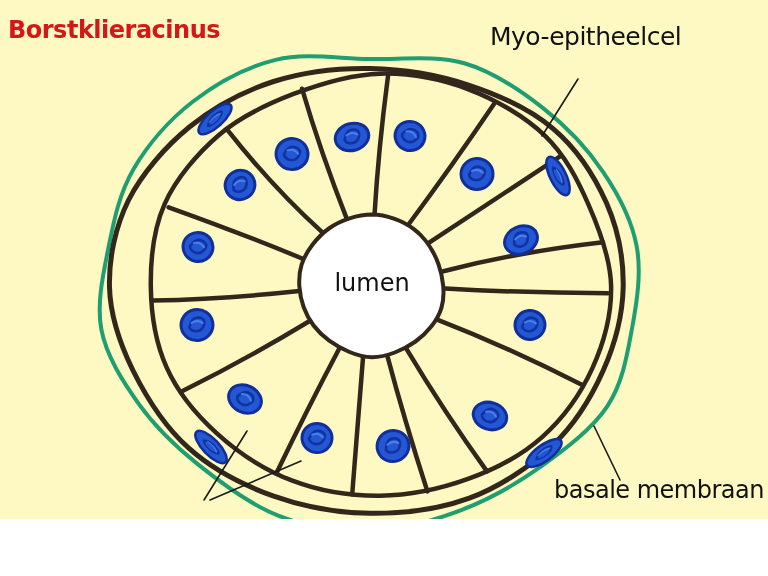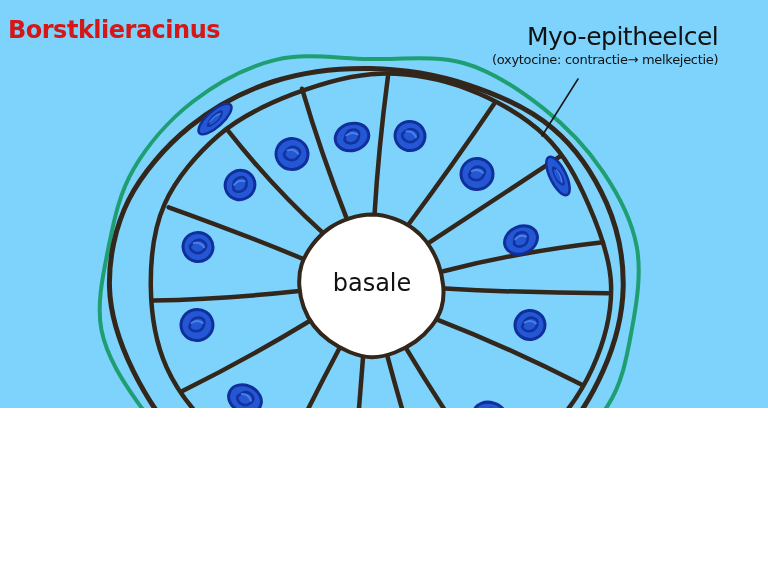--- a/index.html
+++ b/index.html
@@ -1,20 +1,20 @@
 <!DOCTYPE html>
 <html><head>
 <meta charset="utf-8">
 <style>
   html,body{margin:0;padding:0;background:#ffffff;}
-  .slide{position:relative;width:768px;height:408px;background:#7dd3fc;overflow:hidden;
+  .slide{position:relative;width:768px;height:519px;background:#fef9c3;overflow:hidden;
          font-family:"DejaVu Sans",sans-serif;}
   .drawing{position:absolute;left:0;top:0;}
   .lbl{position:absolute;color:#111111;line-height:1.05;}
-  .lbl .name{letter-spacing:-0.5px;text-align:right;}
+  .lbl .name{letter-spacing:-0.5px;}
   .lbl .sub{letter-spacing:-0.3px;}
   .title-lbl{left:8px;top:18px;font-size:24px;font-weight:600;letter-spacing:-0.5px;}
   .myo-lbl{left:490px;top:24px;}
   .myo-lbl .name{font-size:25px;font-weight:500;}
   .myo-lbl .sub{font-size:13px;margin-top:3px;margin-left:2px;}
   .klier-lbl{left:26px;top:498px;}
   .klier-lbl .name{font-size:23px;font-weight:500;}
   .klier-lbl .sub{font-size:15px;margin-top:4px;margin-left:-2px;}
   .basale-lbl{left:554px;top:478px;font-size:24px;font-weight:500;letter-spacing:-0.5px;}
   .lumen-lbl{left:372px;top:284px;transform:translate(-50%,-50%);font-size:24px;font-weight:500;}
@@ -132,21 +132,21 @@
       <line x1="578" y1="79" x2="542" y2="136" stroke="#1a1a1a" stroke-width="1.6" stroke-linecap="round"></line>
       <line x1="204" y1="500" x2="247" y2="431" stroke="#1a1a1a" stroke-width="1.6" stroke-linecap="round"></line>
       <line x1="210" y1="500" x2="301" y2="461" stroke="#1a1a1a" stroke-width="1.6" stroke-linecap="round"></line>
       <line x1="620" y1="480" x2="594" y2="426" stroke="#1a1a1a" stroke-width="1.6" stroke-linecap="round"></line>
     </svg>
 
   <div class="lbl title-lbl" style="color: rgb(214, 23, 23);">Borstklieracinus</div>
 
   <div class="lbl myo-lbl">
     <div class="name">Myo-epitheelcel</div>
-    <div class="sub">(oxytocine: contractie→ melkejectie)</div>
   </div>
 
   <div class="lbl klier-lbl">
   </div>
 
+  <div class="lbl basale-lbl">basale membraan</div>
 
-  <div class="lbl lumen-lbl">basale</div>
+  <div class="lbl lumen-lbl">lumen</div>
 </div>
 
 </body></html>

